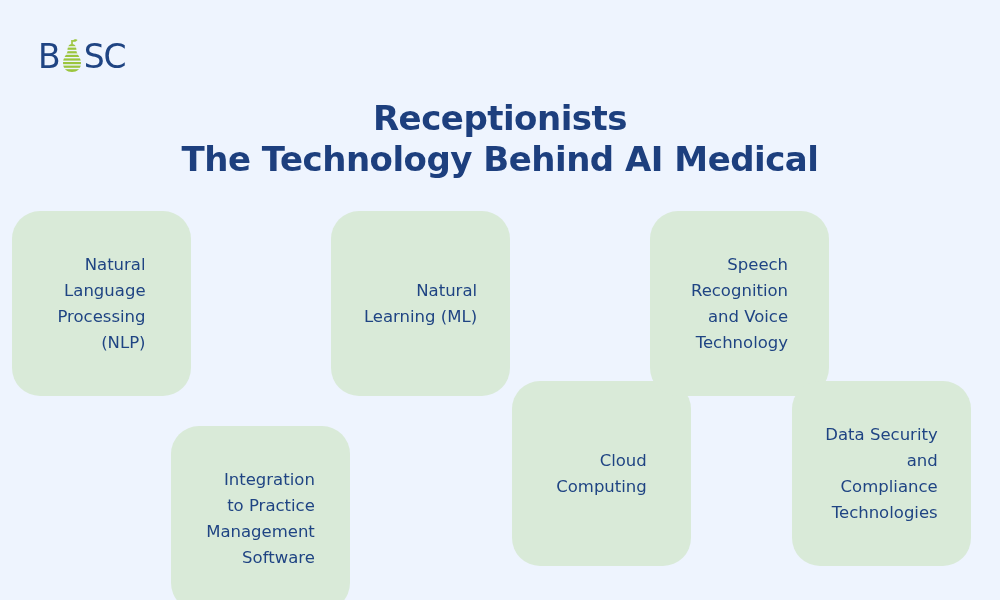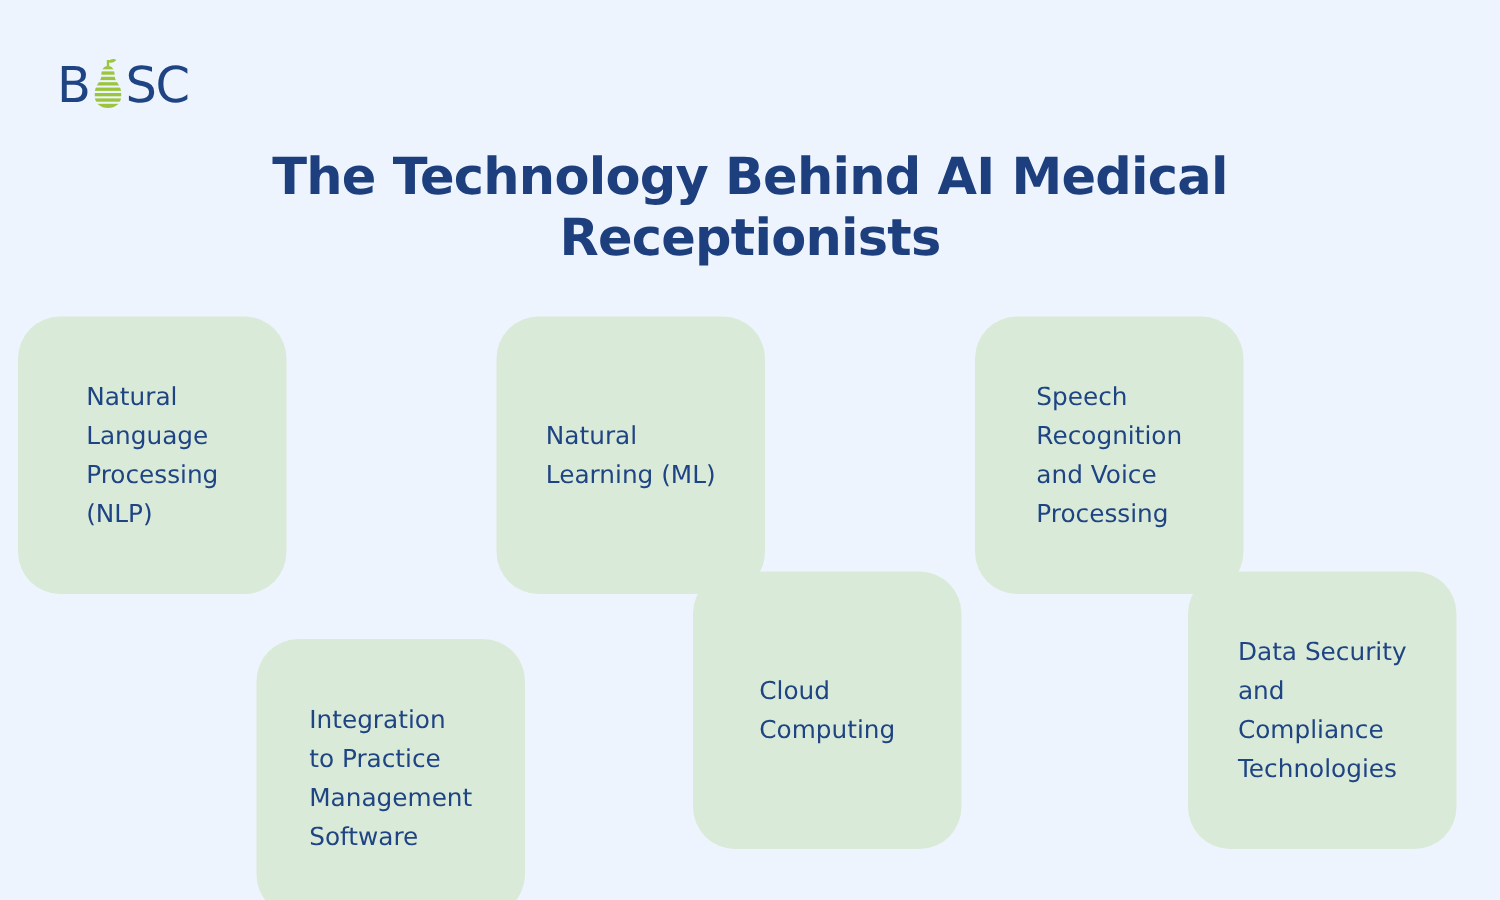--- a/index.html
+++ b/index.html
@@ -28,21 +28,21 @@
       font-size: 34px; line-height: 41px;
       color: #1D3F7E;
       letter-spacing: -0.5px;
     }
     .card {
       position: absolute;
       width: 179px; height: 185px;
       background: #D9EAD8;
       border-radius: 28px;
       display: flex; align-items: center; justify-content: center;
-      text-align: left;
+      text-align: right;
       box-sizing: border-box;
       padding: 0 14px;
     }
     .card span {
       font-family: "DejaVu Sans", sans-serif;
       font-size: 16.5px; line-height: 26px;
       color: #1F4483;
       white-space: pre-line;
     }
   </style>
@@ -67,48 +67,48 @@
       <rect x="0" y="20.4" width="22" height="2.2"></rect>
       <rect x="0" y="24" width="22" height="2.2"></rect>
       <rect x="0" y="27.6" width="22" height="2.2"></rect>
       <rect x="0" y="31.2" width="22" height="2.8"></rect>
     </g>
   </svg>
   <span class="letter">SC</span>
 </div>
 
 <div class="title">
+  <div>Receptionists</div>
   <div>The Technology Behind AI Medical</div>
-  <div>Receptionists</div>
 </div>
 
 <div class="card" style="left:12px; top:211px;">
   <span>Natural
 Language
 Processing
 (NLP)</span>
 </div>
 <div class="card" style="left:171px; top:381px;margin-top:45px;">
   <span>Integration
 to Practice
 Management
 Software</span>
 </div>
 <div class="card" style="left:331px; top:211px;">
   <span>Natural
 Learning (ML)</span>
 </div>
-<div class="card" style="left:462px; top:381px;">
+<div class="card" style="left:512px; top:381px;">
   <span>Cloud
 Computing</span>
 </div>
 <div class="card" style="left:650px; top:211px;">
   <span>Speech
 Recognition
 and Voice
-Processing</span>
+Technology</span>
 </div>
 <div class="card" style="left:792px; top:381px;">
   <span>Data Security
 and
 Compliance
 Technologies</span>
 </div>
 
 </body></html>

